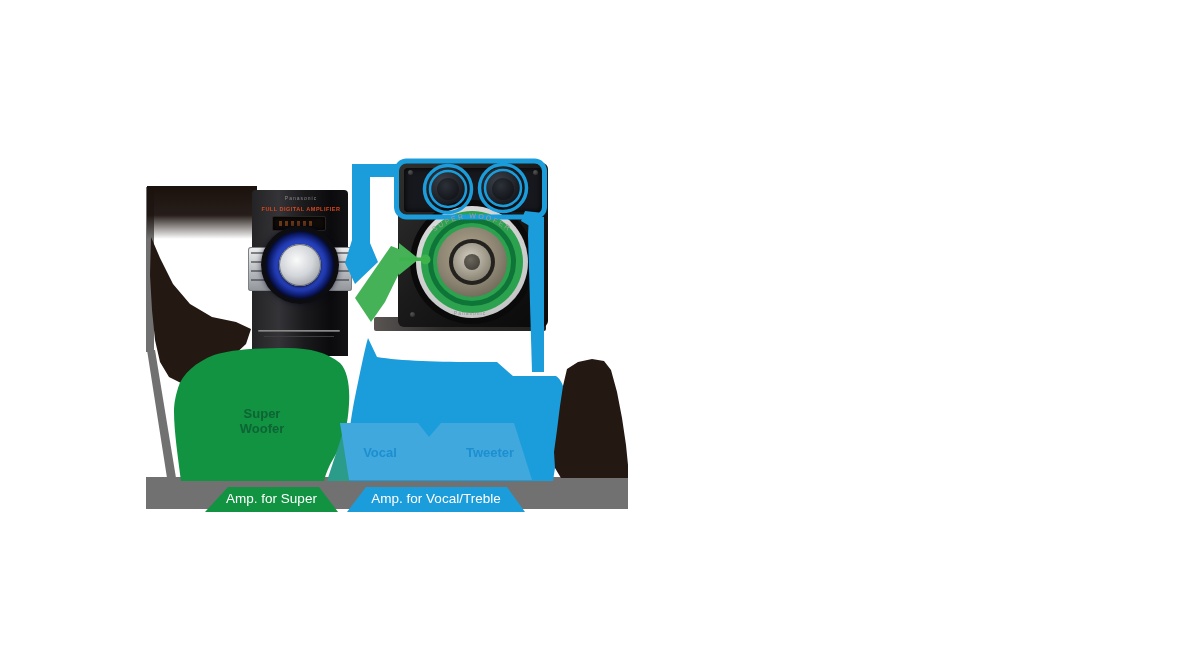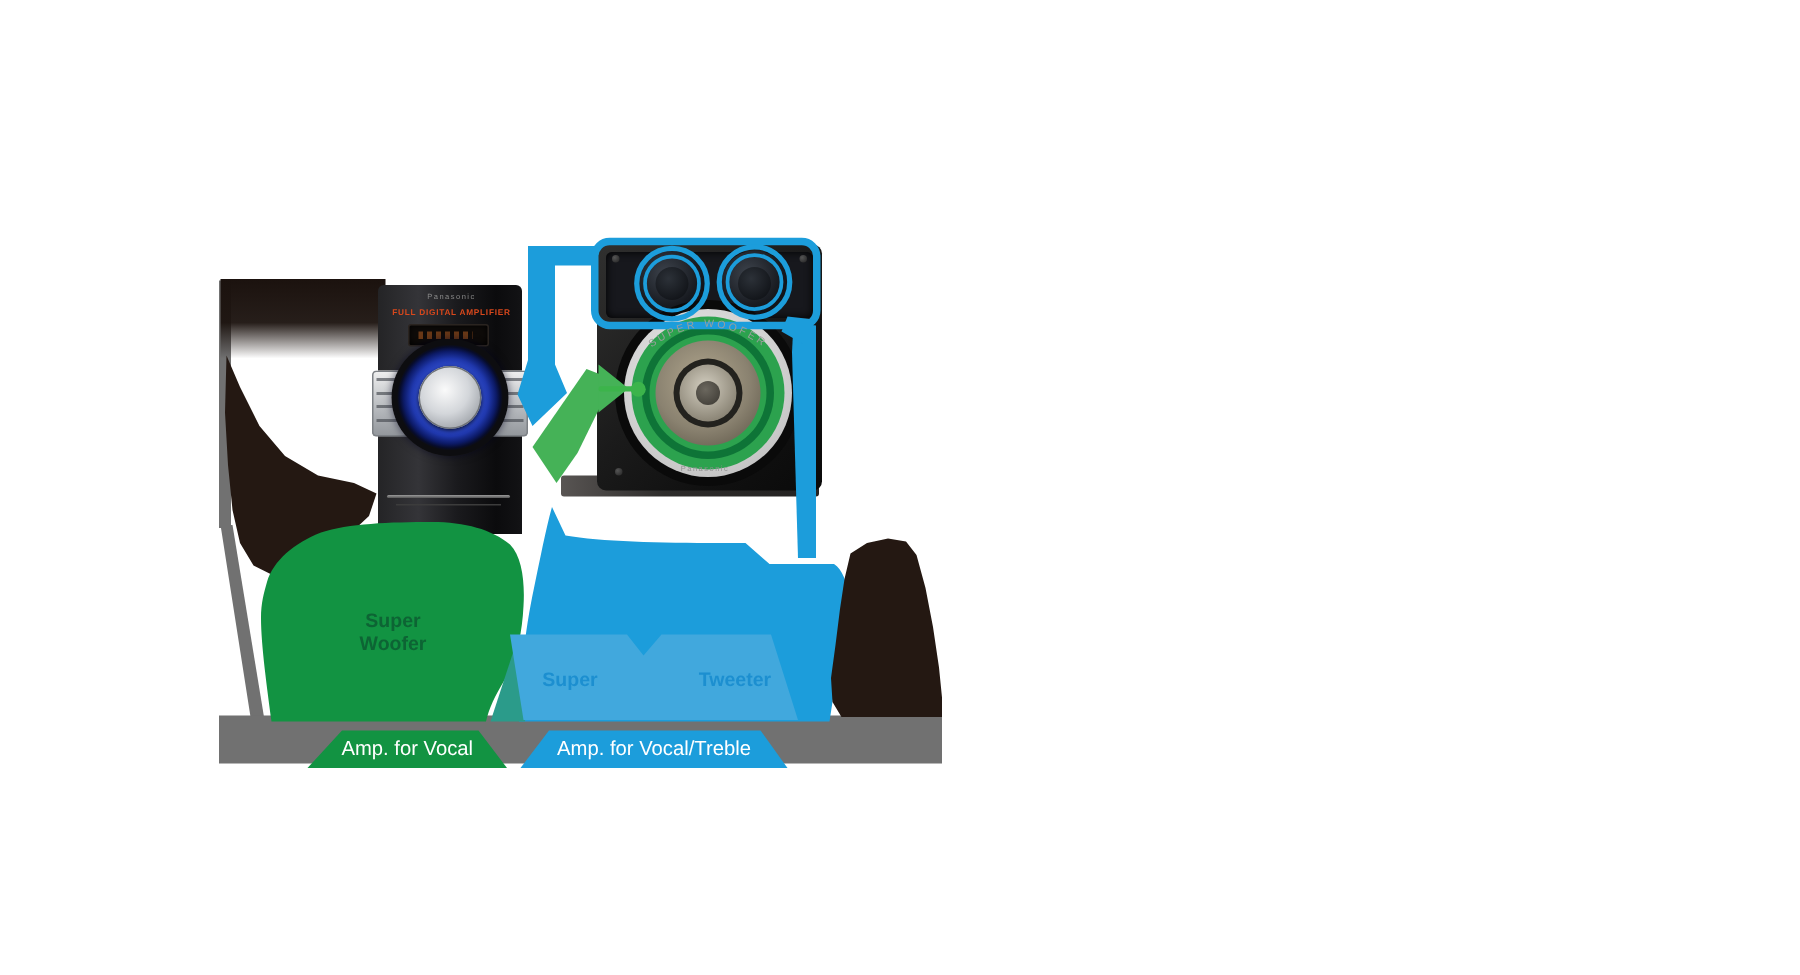--- a/index.html
+++ b/index.html
@@ -145,18 +145,18 @@
 
     <defs>
         <path id="arcPath" d="M434,232 Q472,204 510,232" fill="none"></path>
       </defs>
     <text font-size="7" fill="#9a9f9c" letter-spacing="2" text-anchor="middle">
       <textPath href="#arcPath" startOffset="50%">SUPER WOOFER</textPath>
     </text>
   </svg>
 
   <div id="lbl-superwoofer" class="lbl" style="color: rgb(13, 100, 52);">Super Woofer</div>
-  <div id="lbl-woofer" class="lbl" style="color: rgb(28, 143, 208);">Super</div>
+  <div id="lbl-woofer" class="lbl" style="color: rgb(28, 143, 208);">Vocal</div>
   <div id="lbl-tweeter" class="lbl" style="color: rgb(28, 143, 208);">Tweeter</div>
-  <div id="lbl-ampbass" class="lbl" style="color: rgb(255, 255, 255);">Amp. for Vocal</div>
+  <div id="lbl-ampbass" class="lbl" style="color: rgb(255, 255, 255);">Amp. for Super</div>
   <div id="lbl-ampvocal" class="lbl" style="color: rgb(255, 255, 255);">Amp. for Vocal/Treble</div>
 
 </div>
 
 </body></html>

